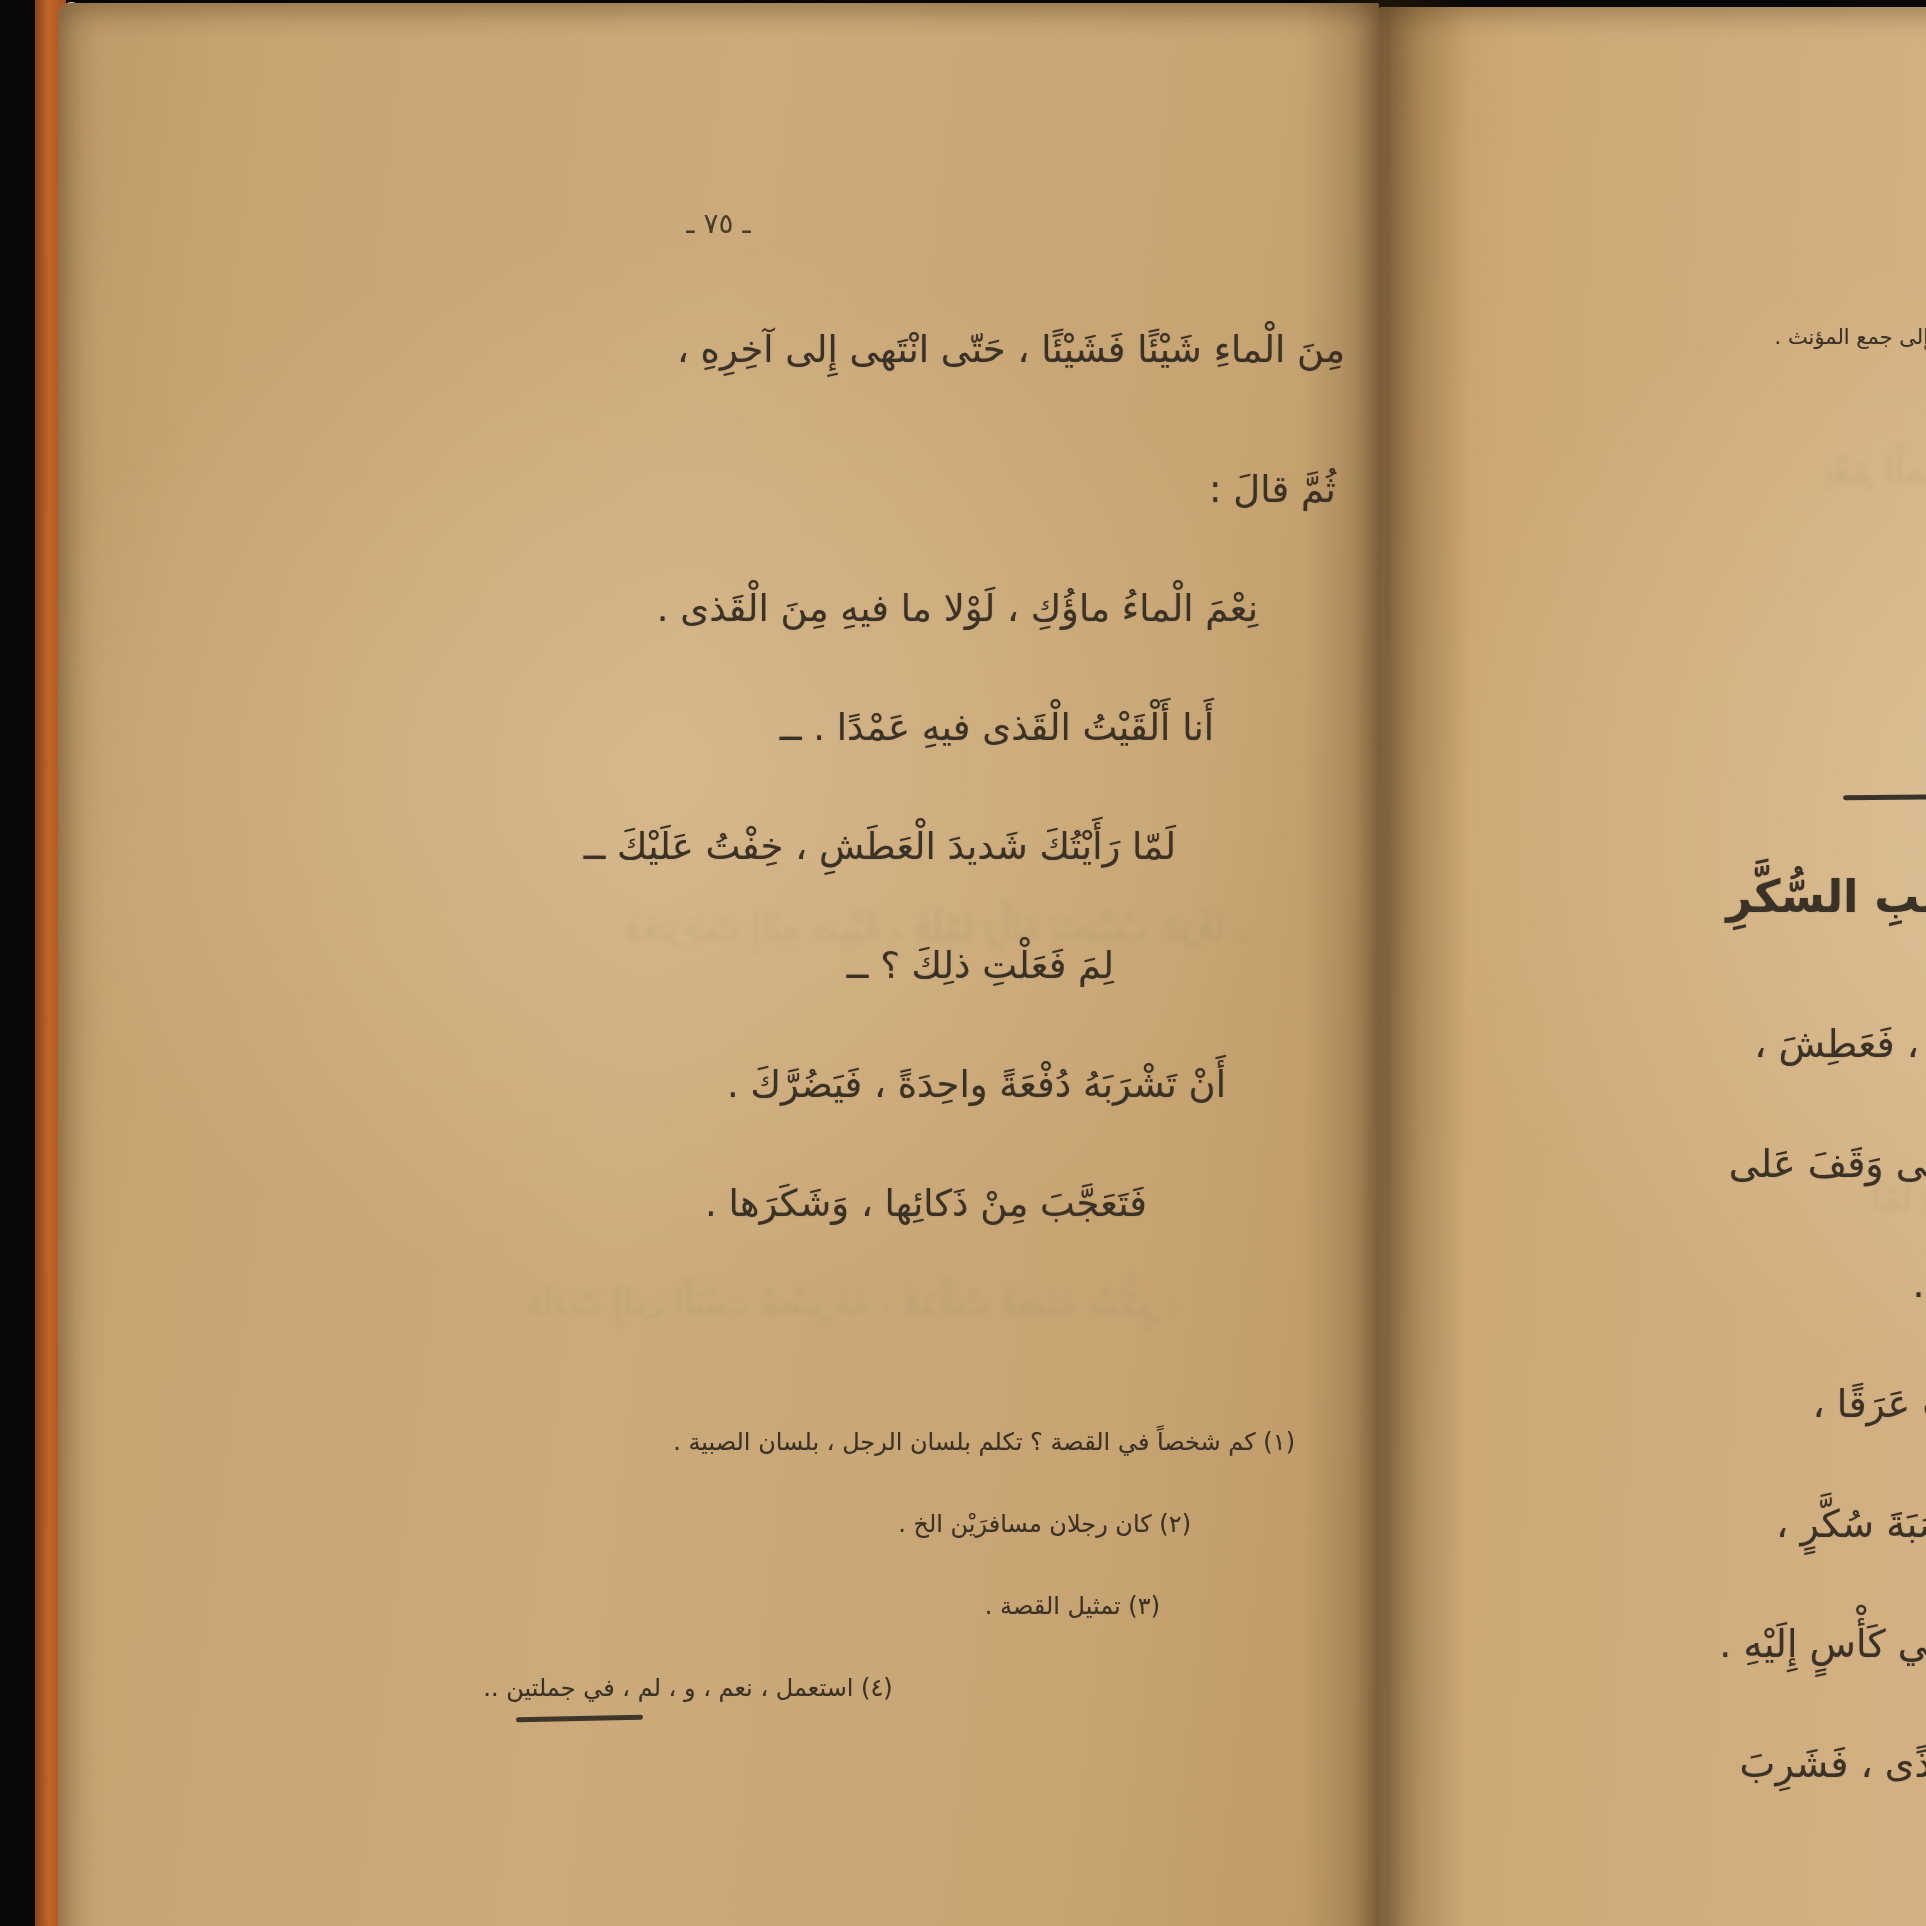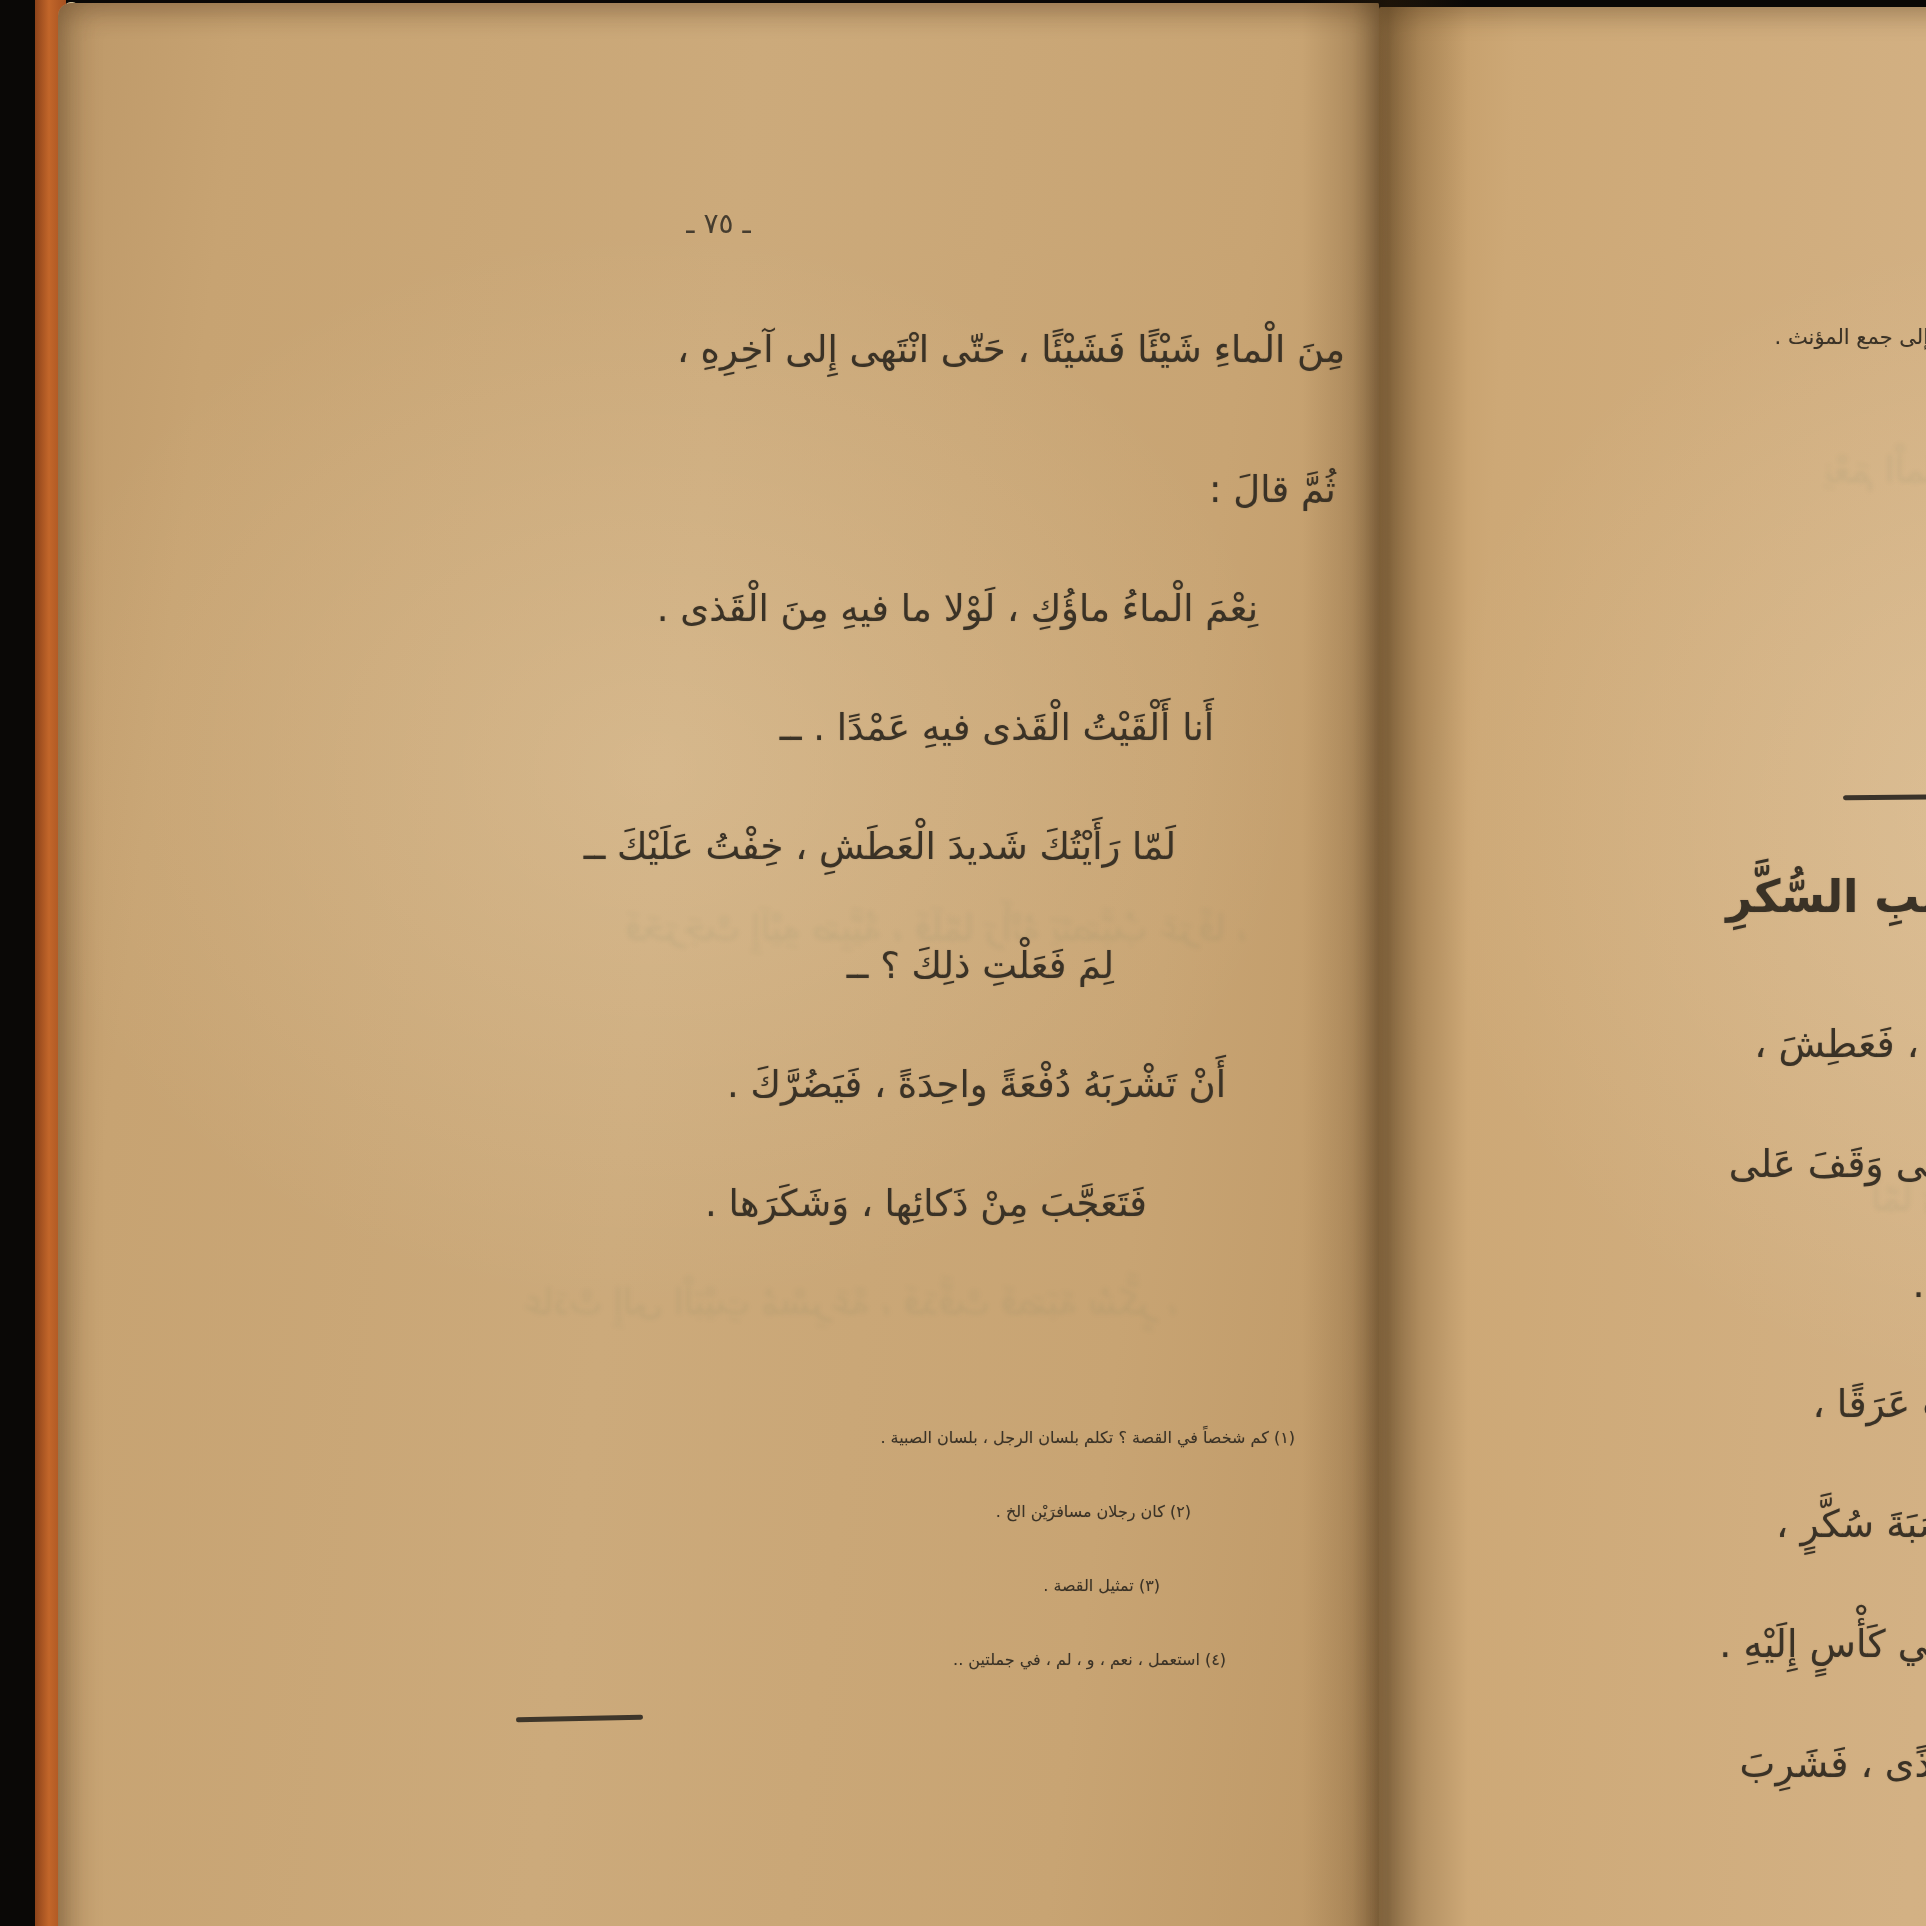--- a/index.html
+++ b/index.html
@@ -61,26 +61,26 @@
   .ln1{padding-right:9.2px;}
   .ln2{padding-right:87px;}
   .ln3{padding-right:131px;margin-top:48px;}
   .ln4{padding-right:231px;}
   .ln5{padding-right:169px;}
   .ln6{padding-right:119px;}
   .ln7{padding-right:198px;}
 
   .fnotes{
     position:absolute;top:1427px;right:84px;left:92px;
-    direction:rtl;text-align:right;font-size:16px;line-height:1;
+    direction:rtl;text-align:right;font-size:24px;line-height:1;
   }
   .fnotes .fn{margin-bottom:58px;white-space:nowrap;text-shadow:0 0 0.8px rgba(58,50,38,.3);}
   .fn1{padding-right:104px;}
   .fn2{padding-right:135px;}
-  .fn3{padding-right:69px;}
+  .fn3{padding-right:69px;text-align:center;}
   .fn-rule{
     position:absolute;left:458px;top:1713px;width:127px;height:4.6px;
     background:#3e362a;border-radius:2.3px;transform:rotate(-1.2deg);
   }
 
   .exercises{
     position:absolute;top:317px;right:219px;left:62px;
     direction:rtl;text-align:right;font-size:21px;line-height:1.25;
   }
   .exercises .ex{margin-bottom:49px;text-shadow:0 0 0.8px rgba(58,50,38,.3);}

